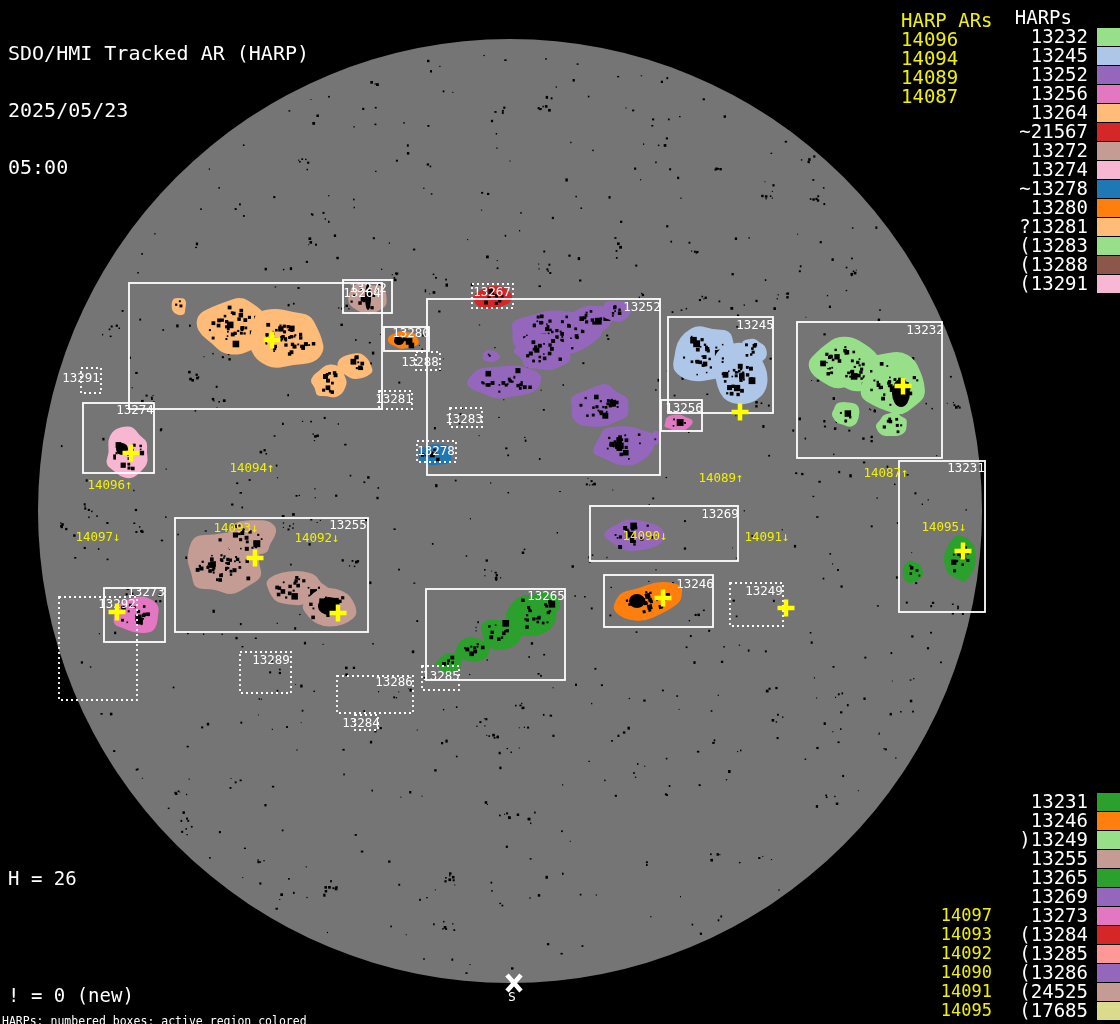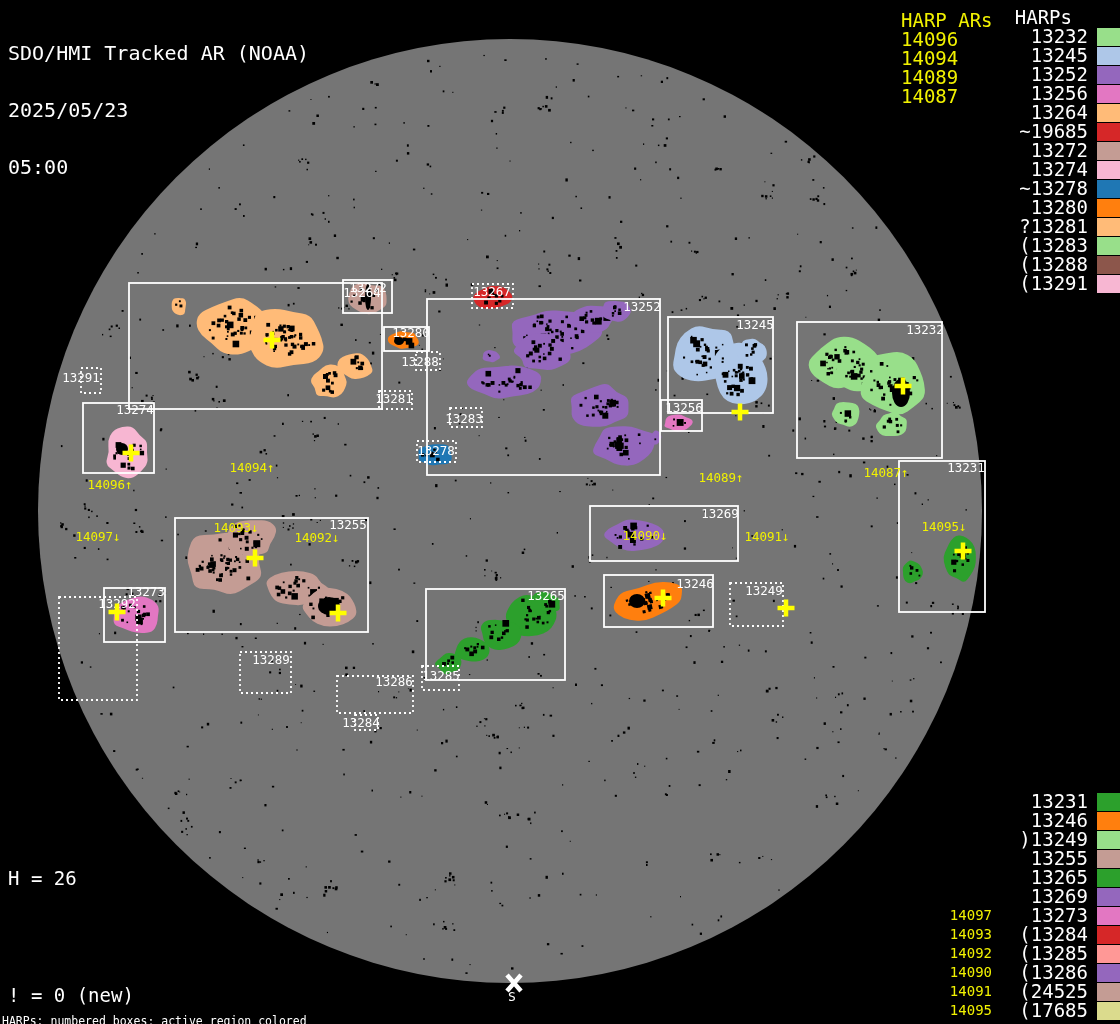--- a/index.html
+++ b/index.html
@@ -5,21 +5,21 @@
   html,body{margin:0;padding:0;background:#000;}
   .screen{position:relative;width:1120px;height:1024px;background:#000;overflow:hidden;
           font-family:"DejaVu Sans Mono",monospace;}
   #scene{position:absolute;left:0;top:0;}
   #scene text{font-family:"DejaVu Sans Mono",monospace;}
   .title-block{position:absolute;left:8px;top:6px;color:#fff;font-size:20px;line-height:19px;white-space:pre;}
   #noaa-top{position:absolute;left:901px;top:11px;color:#f2f200;font-size:19px;line-height:19px;}
   #harps-top-head{position:absolute;right:48px;top:8px;color:#fff;font-size:19px;line-height:19px;margin-left:37px;}
   #harps-top-list{position:absolute;right:0;top:27px;}
   #harps-bottom-list{position:absolute;right:0;top:792px;}
-  #noaa-bottom-list{position:absolute;right:128px;top:906px;color:#f2f200;font-size:14px;line-height:19px;text-align:right;}
+  #noaa-bottom-list{position:absolute;right:128px;top:906px;color:#f2f200;font-size:17px;line-height:19px;text-align:right;}
   .lrow{display:flex;justify-content:flex-end;align-items:center;height:19px;color:#fff;font-size:19px;line-height:19px;}
   .lnum{margin-right:9px;white-space:pre;}
   .lsq{width:23px;height:18px;display:inline-block;}
   .nrow{height:19px;white-space:pre;}
   #legend{position:absolute;left:8px;top:831px;color:#fff;font-size:19px;line-height:19px;white-space:pre;}
   #legend .gap{height:22px;}
   #footer{position:absolute;left:2px;top:991px;color:#fff;font-size:11.5px;line-height:12px;white-space:pre;}
 </style>
 </head>
 <body>
@@ -1988,21 +1988,21 @@
         <text x="236" y="527" fill="#f2f200" font-size="12.5" text-anchor="middle" dy="4.5">14093↓</text>
         <text x="317" y="537" fill="#f2f200" font-size="12.5" text-anchor="middle" dy="4.5">14092↓</text>
         <text x="645" y="535" fill="#f2f200" font-size="12.5" text-anchor="middle" dy="4.5">14090↓</text>
         <text x="767" y="536" fill="#f2f200" font-size="12.5" text-anchor="middle" dy="4.5">14091↓</text>
         <path d="M507 975L521 991M521 975L507 991" stroke="#ffffff" stroke-width="4.5" fill="none"></path>
         <text x="512" y="1001" fill="#ffffff" font-size="13" text-anchor="middle">S</text>
       </g>
     </svg>
 
   <div class="title-block">
-    <div>SDO/HMI Tracked AR (NOAA)</div>
+    <div>SDO/HMI Tracked AR (HARP)</div>
     <div>2025/05/23</div>
     <div>05:00</div>
   </div>
 
   <div id="noaa-top">
     <div>HARP ARs</div>
     <div id="noaa-top-list">
         <div class="nrow">14096</div>
         <div class="nrow">14094</div>
         <div class="nrow">14089</div>
@@ -2026,21 +2026,21 @@
       </div>
       <div class="lrow">
         <span class="lnum">13256</span>
         <span class="lsq" style="background: rgb(227, 119, 194);"></span>
       </div>
       <div class="lrow">
         <span class="lnum">13264</span>
         <span class="lsq" style="background: rgb(255, 187, 120);"></span>
       </div>
       <div class="lrow">
-        <span class="lnum">~19685</span>
+        <span class="lnum">~21567</span>
         <span class="lsq" style="background: rgb(214, 39, 40);"></span>
       </div>
       <div class="lrow">
         <span class="lnum">13272</span>
         <span class="lsq" style="background: rgb(196, 156, 148);"></span>
       </div>
       <div class="lrow">
         <span class="lnum">13274</span>
         <span class="lsq" style="background: rgb(247, 182, 210);"></span>
       </div>

